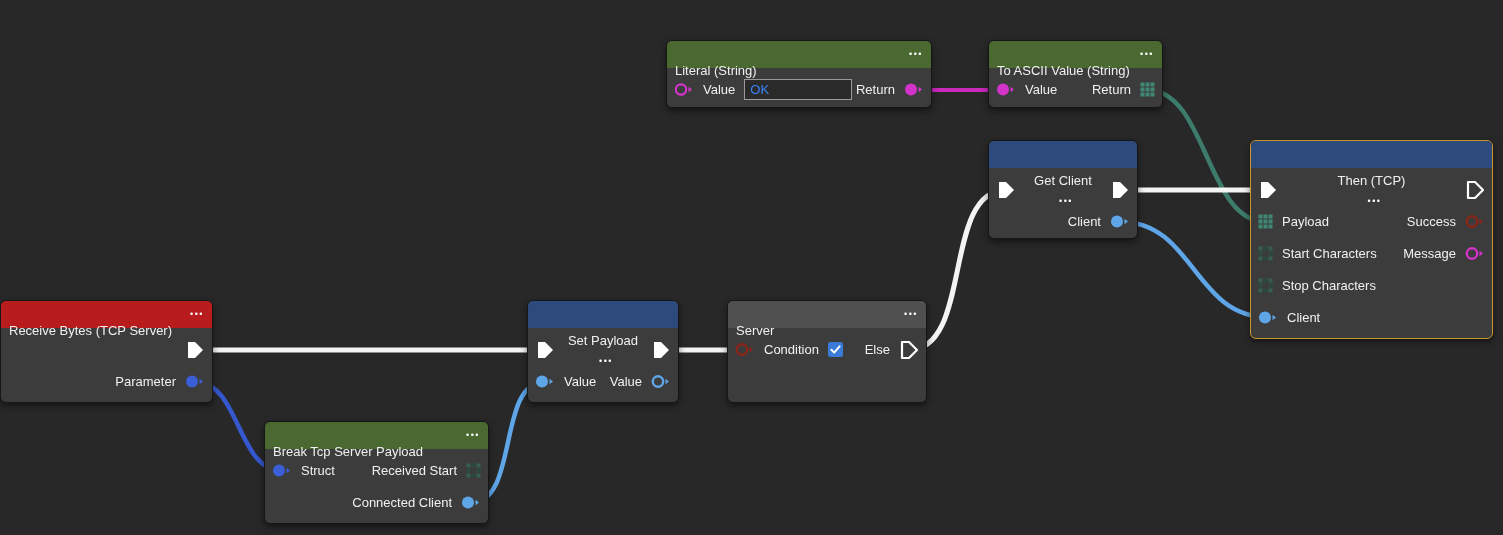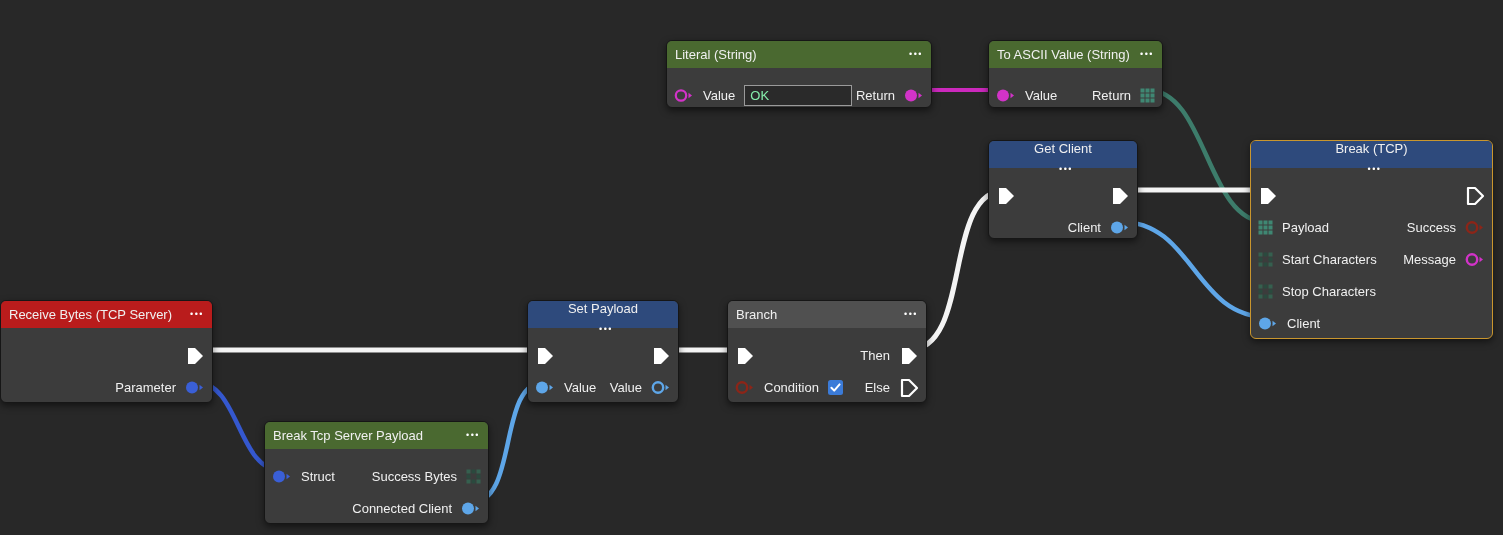--- a/index.html
+++ b/index.html
@@ -8,29 +8,29 @@
   .wires{position:absolute;left:0;top:0;width:1503px;height:535px;z-index:0;}
   .node{position:absolute;z-index:1;background:#3c3c3c;border:1px solid #161616;border-radius:6px;
         box-shadow:0 3px 7px rgba(0,0,0,.5);box-sizing:border-box;}
   .node.selected{border:1px solid #c9962e;}
   .node-header{height:27px;display:flex;align-items:center;justify-content:space-between;
                padding:0 8px;border-radius:5px 5px 0 0;box-sizing:border-box;}
   .hdr-green{background:#4a6930;}
   .hdr-blue{background:#2e4a7c;flex-direction:column;}
   .hdr-red{background:#b91c1c;}
   .hdr-gray{background:#505050;}
-  .node-title{white-space:nowrap;}
+  .node-title{white-space:nowrap;margin-top:32px;}
   .menu{color:#ffffff;font-size:9px;letter-spacing:1.5px;cursor:pointer;line-height:27px;flex:0 0 auto;margin-left:6px;}
-  .node-body{padding-top:12px;}
+  .node-body{padding-top:6px;}
   .row{height:31.8px;display:flex;align-items:center;padding:0 7px;}
   .grp{display:flex;align-items:center;gap:9px;}
   .grp.right{margin-left:auto;}
   .lbl{white-space:nowrap;}
   .pin{display:block;flex:0 0 auto;cursor:crosshair;}
-  .txtinput{width:96px;height:19px;background:#2a2a2a;border:1px solid #9a9a9a;color:#86efac;
+  .txtinput{width:96px;height:19px;background:#2a2a2a;border:1px solid #9a9a9a;color:#3b82f6;
             font-size:13px;padding:0 5px;font-family:"Liberation Sans",sans-serif;box-sizing:content-box;}
   .checkbox{width:15px;height:15px;flex:0 0 auto;cursor:pointer;}
 </style>
 </head>
 <body>
 
 <div class="canvas">
   <svg class="wires" id="wire-layer">
       <path d="M 914 89.890625 C 960 89.890625, 960 89.890625, 1006 89.890625" stroke="#cc29bd" stroke-width="4" fill="none" stroke-linecap="round"></path>
       <path d="M 1147.5 89.890625 C 1206.5 89.890625, 1206.5 221.6875, 1265.5 221.6875" stroke="#3d7c6b" stroke-width="4.5" fill="none" stroke-linecap="round"></path>
@@ -128,21 +128,21 @@
               <circle cx="7" cy="7.5" r="6" fill="#5ea6e8"></circle>
               <path d="M14.5 4.8 L18 7.5 L14.5 10.2 Z" fill="#5ea6e8"></path>
             </svg>
         </div>
       </div>
     </div>
   </div>
 
   <div class="node selected" style="left:1250px;top:140px;width:243px;height:199px;">
     <div class="node-header hdr-blue">
-      <span class="node-title">Break (TCP)</span>
+      <span class="node-title">Then (TCP)</span>
       <span class="menu">•••</span>
     </div>
     <div class="node-body">
       <div class="row">
         <div class="grp">
           <svg class="pin" width="20" height="20" viewBox="0 0 20 20">
               <path d="M3 2 H10 L18 10 L10 18 H3 Z" fill="#ffffff"></path>
             </svg>
         </div>
         <div class="grp right">
@@ -290,37 +290,24 @@
               <circle cx="7" cy="7.5" r="5.2" fill="none" stroke="#5ea6e8" stroke-width="2.4"></circle>
               <path d="M14.5 4.8 L18 7.5 L14.5 10.2 Z" fill="#5ea6e8"></path>
             </svg>
         </div>
       </div>
     </div>
   </div>
 
   <div class="node" style="left:727px;top:300px;width:200px;height:103px;">
     <div class="node-header hdr-gray">
-      <span class="node-title">Branch</span>
-      <span class="menu">•••</span>
-    </div>
-    <div class="node-body">
-      <div class="row">
-        <div class="grp">
-          <svg class="pin" width="20" height="20" viewBox="0 0 20 20">
-              <path d="M3 2 H10 L18 10 L10 18 H3 Z" fill="#ffffff"></path>
-            </svg>
-        </div>
-        <div class="grp right">
-          <span class="lbl">Then</span>
-          <svg class="pin" width="20" height="20" viewBox="0 0 20 20">
-              <path d="M3 2 H10 L18 10 L10 18 H3 Z" fill="#ffffff"></path>
-            </svg>
-        </div>
-      </div>
+      <span class="node-title">Server</span>
+      <span class="menu">•••</span>
+    </div>
+    <div class="node-body">
       <div class="row">
         <div class="grp">
           <svg class="pin" width="20" height="15" viewBox="0 0 20 15">
               <circle cx="7" cy="7.5" r="5.2" fill="none" stroke="#8c2518" stroke-width="2.4"></circle>
               <path d="M14.5 4.8 L18 7.5 L14.5 10.2 Z" fill="#8c2518"></path>
             </svg>
           <span class="lbl">Condition</span>
           <svg class="checkbox" width="15" height="15" viewBox="0 0 15 15">
               <rect x="0" y="0" width="15" height="15" rx="2.5" fill="#3b7bd8"></rect>
               <path d="M3.4 7.8 L6.2 10.6 L11.6 4.4" stroke="#ffffff" stroke-width="2" fill="none" stroke-linecap="round" stroke-linejoin="round"></path>
@@ -344,21 +331,21 @@
     <div class="node-body">
       <div class="row">
         <div class="grp">
           <svg class="pin" width="20" height="15" viewBox="0 0 20 15">
               <circle cx="7" cy="7.5" r="6" fill="#3a5fd6"></circle>
               <path d="M14.5 4.8 L18 7.5 L14.5 10.2 Z" fill="#3a5fd6"></path>
             </svg>
           <span class="lbl">Struct</span>
         </div>
         <div class="grp right">
-          <span class="lbl">Success Bytes</span>
+          <span class="lbl">Received Start</span>
           <svg class="pin" width="15" height="15" viewBox="0 0 15 15">
               <g fill="#35604f">
                 <rect x="0.5" y="0.5" width="4" height="4"></rect>
                 <rect x="10.5" y="0.5" width="4" height="4"></rect>
                 <rect x="0.5" y="10.5" width="4" height="4"></rect>
                 <rect x="10.5" y="10.5" width="4" height="4"></rect>
               </g>
               <g fill="#2a4a3e">
                 <rect x="5.5" y="0.5" width="4" height="4"></rect>
                 <rect x="0.5" y="5.5" width="4" height="4"></rect>

